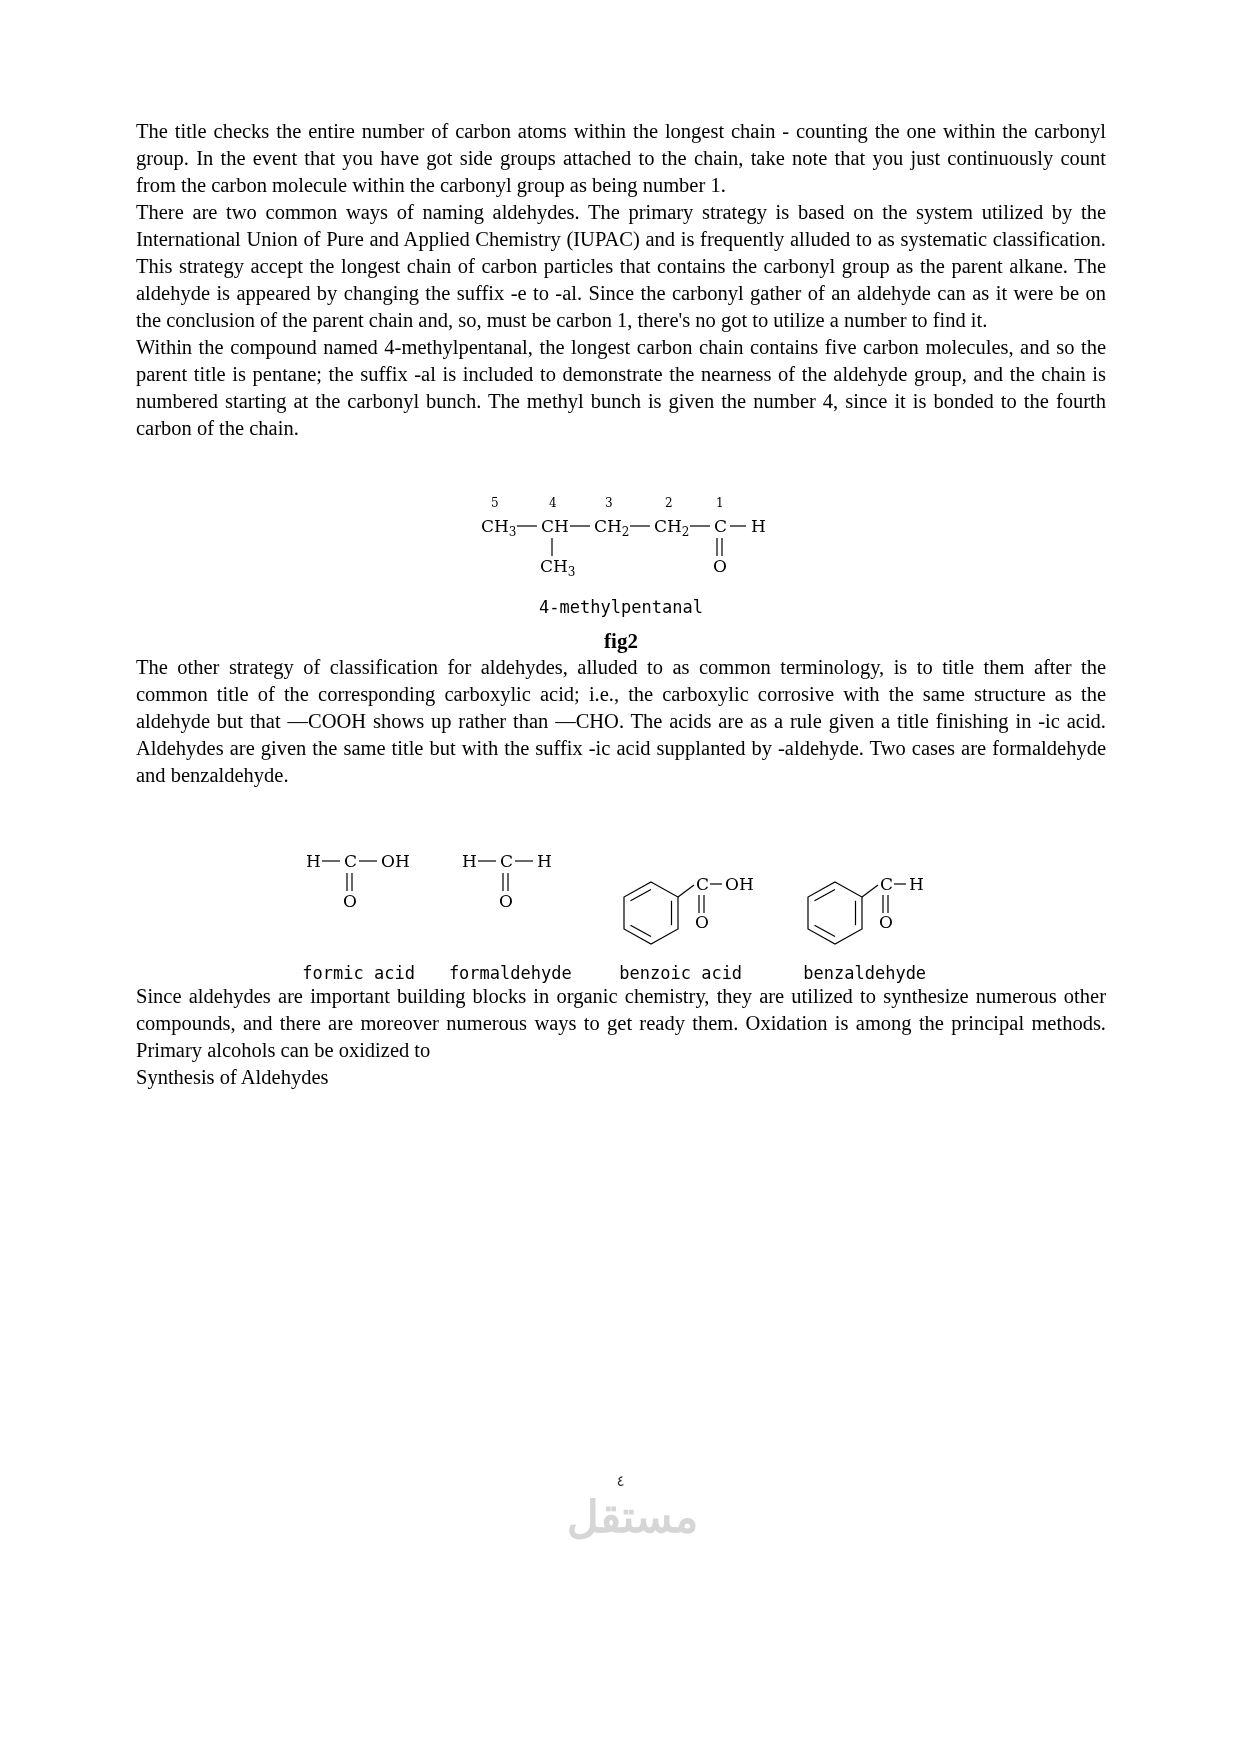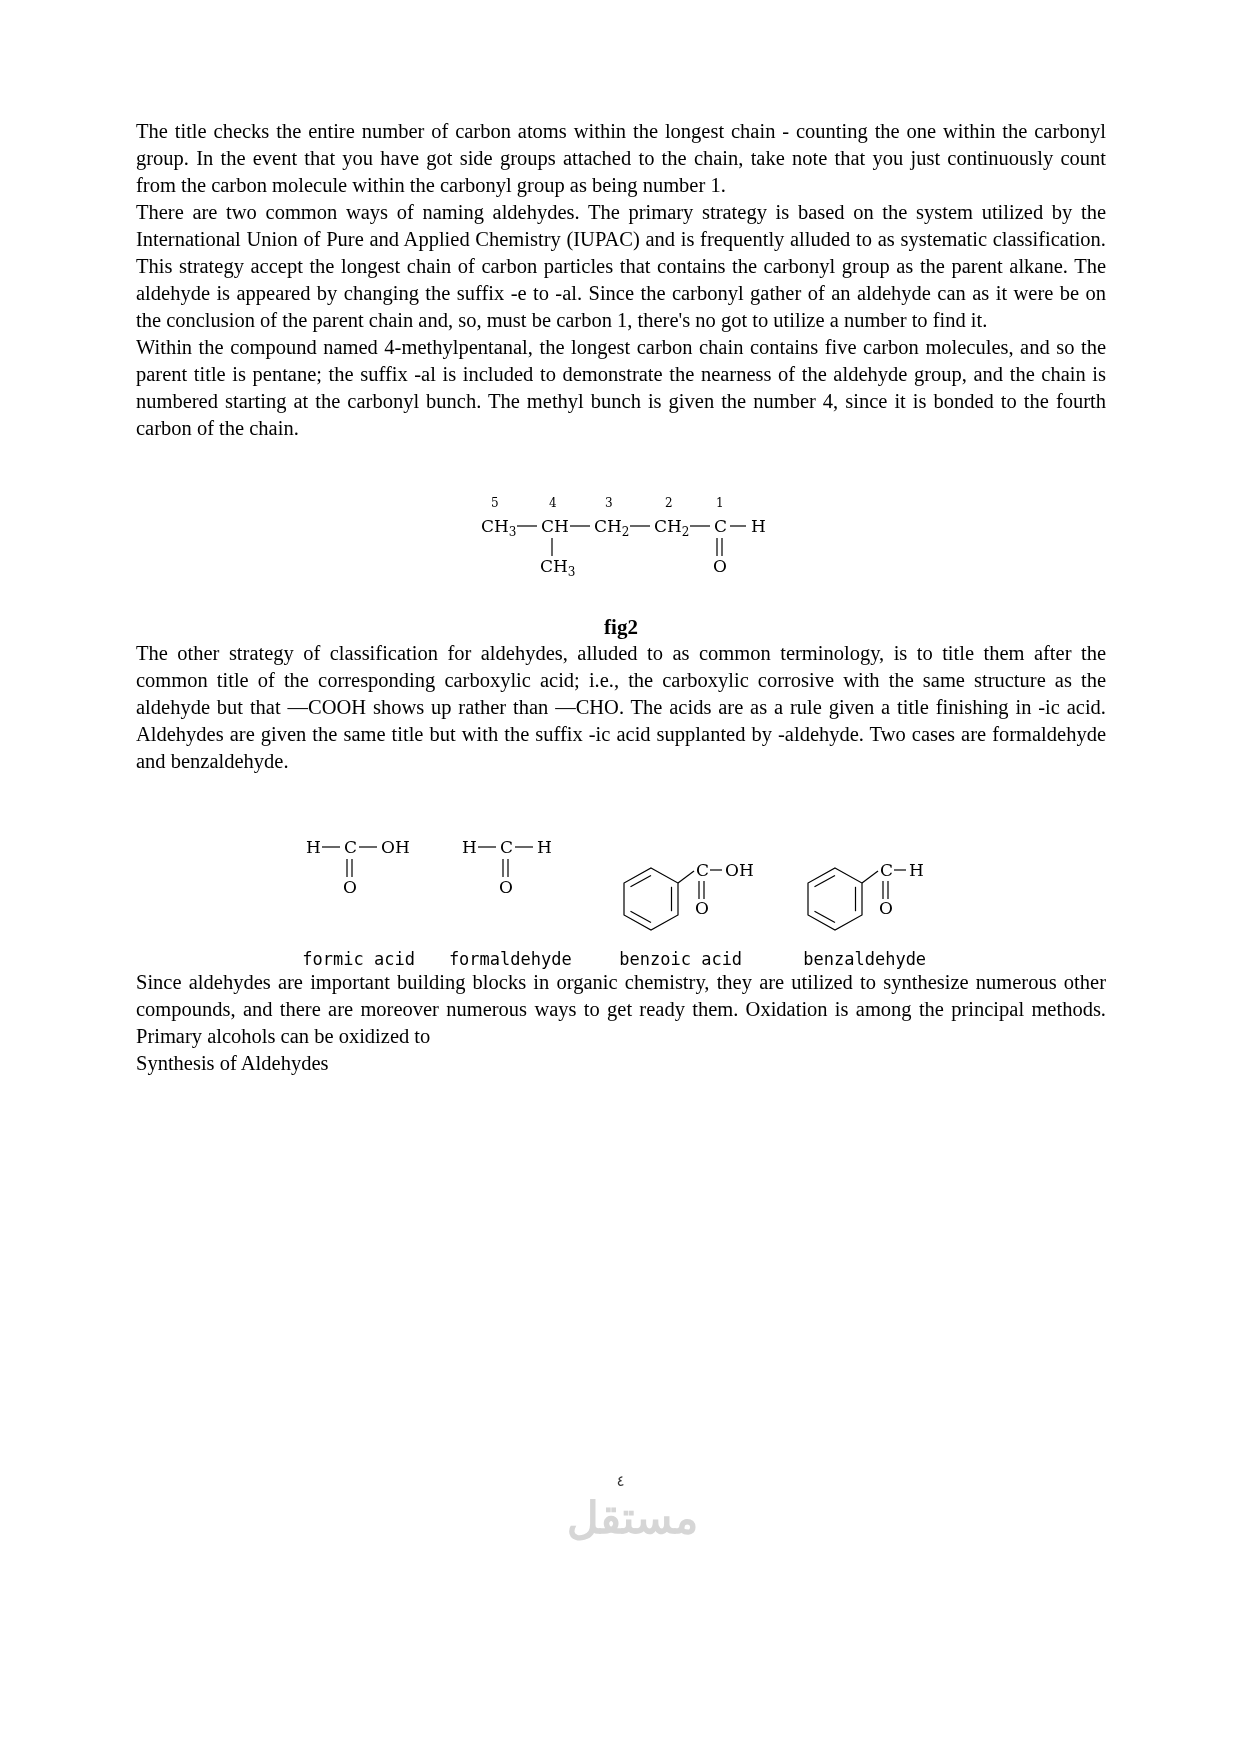--- a/index.html
+++ b/index.html
@@ -37,21 +37,21 @@
   .fig2-wrap{margin-top:52px;}
   .mono-caption{
     font-family:"DejaVu Sans Mono", monospace;
     font-size:17px;
     margin-top:4px;
   }
   .fig-label{
     font-size:21px;
     font-weight:bold;
     text-align:center;
-    margin-top:22px;
+    margin-top:12px;
   }
   .fig3-row{
     display:flex;
     justify-content:center;
     align-items:flex-start;
     gap:34px;
     margin-top:56px;
   }
   .struct{
     display:flex;
@@ -78,21 +78,21 @@
     left:0;
     right:0;
     text-align:center;
   }
   .page-num{
     font-family:"DejaVu Sans", sans-serif;
     font-size:15px;
     color:#333;
   }
   .wm-title{
-    font-family:Liberation Sans, sans-serif;
+    font-family:Liberation Serif, serif;
     font-size:44px;
     font-weight:bold;
     color:#d6d6d6;
     line-height:1.1;
     margin-top:4px;
     margin-left:24px;
   }
   .wm-url{
     font-family:"DejaVu Sans", sans-serif;
     font-size:22px;
@@ -140,20 +140,21 @@
         <g>
           <line x1="81" y1="44" x2="81" y2="62"></line>
           <text x="69" y="78"><tspan>CH</tspan><tspan dy="4" font-size="12">3</tspan></text>
         </g>
         <g>
           <line x1="246" y1="44" x2="246" y2="62"></line>
           <line x1="251" y1="44" x2="251" y2="62"></line>
           <text x="242" y="78">O</text>
         </g>
       </svg>
+      <div class="mono-caption">4-methylpentanal</div>
       <div class="fig-label">fig2</div>
     </div>
 
     <p class="body mt56">The other strategy of classification for aldehydes, alluded to as common terminology, is to title them after the common title of the corresponding carboxylic acid; i.e., the carboxylic corrosive with the same structure as the aldehyde but that —COOH shows up rather than —CHO. The acids are as a rule given a title finishing in -ic acid. Aldehydes are given the same title but with the suffix -ic acid supplanted by -aldehyde. Two cases are formaldehyde and benzaldehyde.</p>
 
     <div class="fig3-row">
 
       <div class="struct">
         <svg width="110" height="110" viewBox="0 0 110 110">
           <text x="2" y="22">H</text>

